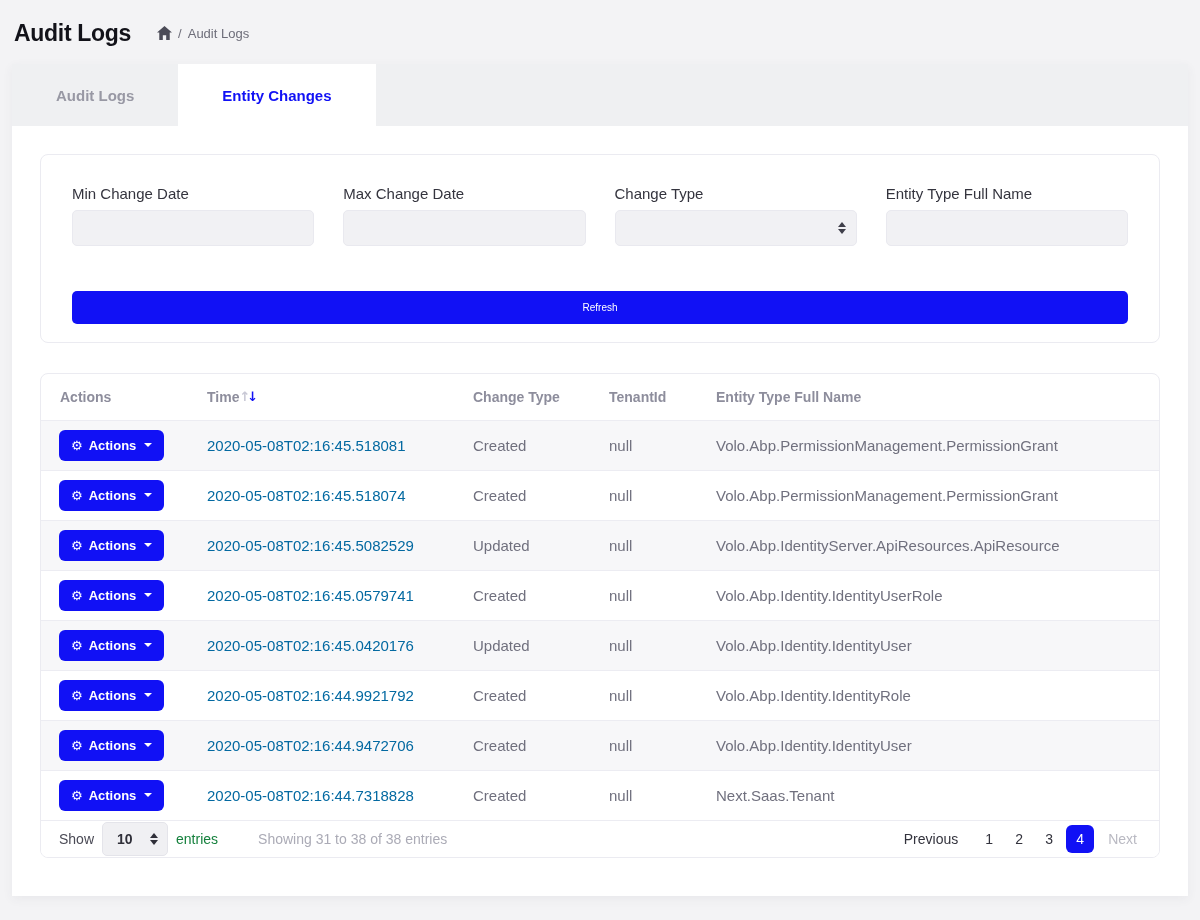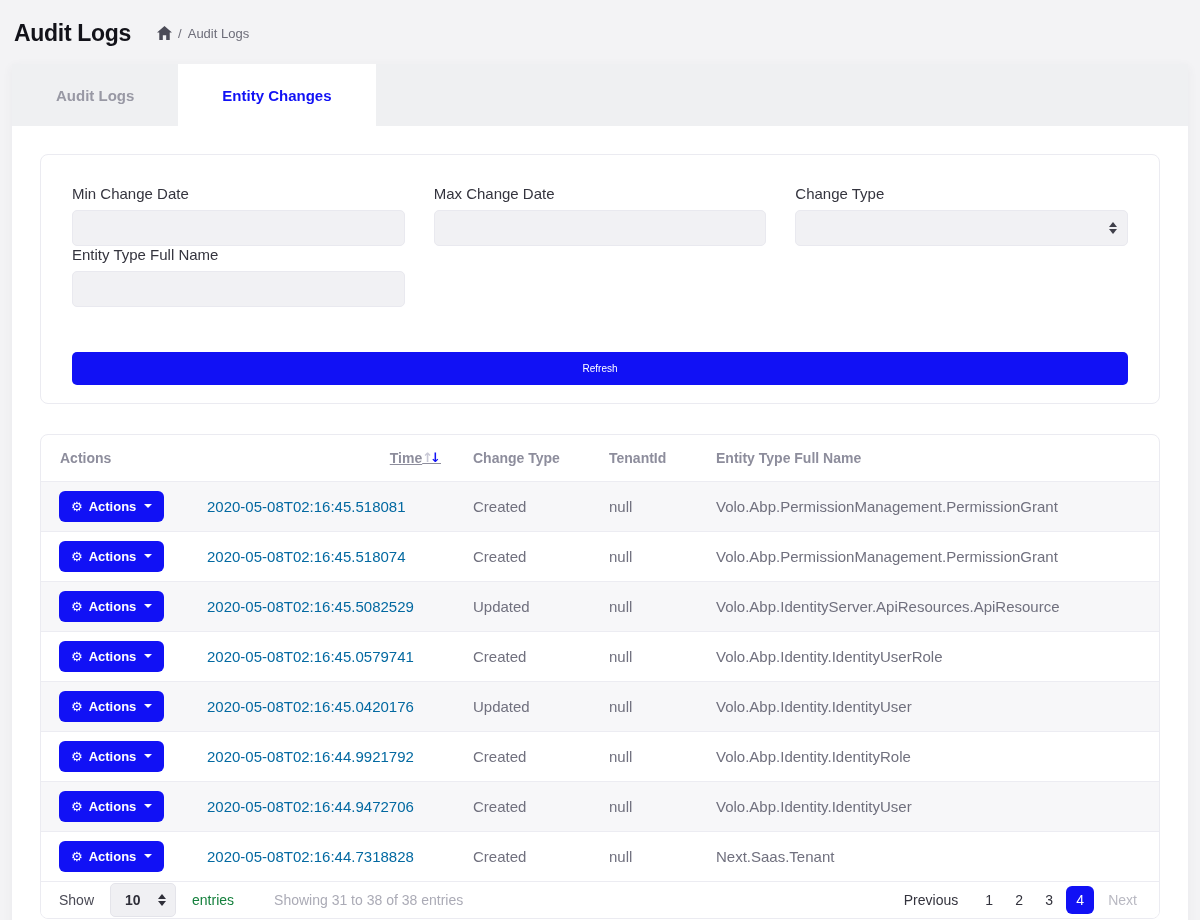--- a/index.html
+++ b/index.html
@@ -68,21 +68,21 @@
 
   
   .filter-card {
     border: 1px solid #ebebf1;
     border-radius: 8px;
     padding: 30px 31px 18px 31px;
     background: #fff;
   }
   .filter-grid {
     display: grid;
-    grid-template-columns: repeat(3, 1fr);
+    grid-template-columns: repeat(4, 1fr);
     column-gap: 29px;
   }
   .filter-field label {
     display: block;
     font-size: 15px;
     color: #34343e;
     margin-bottom: 8px;
   }
   .text-input {
     width: 100%;
@@ -142,21 +142,21 @@
   .data-table thead th {
     height: 46px;
     text-align: left;
     font-size: 14px;
     font-weight: 700;
     color: #8d8d9c;
     border-bottom: 1px solid #ececf2;
     padding: 0 8px 0 20px;
   }
   .data-table thead th.th-actions { padding-left: 19px; }
-  .th-time-wrap { display: flex; align-items: center; justify-content: flex-end; padding-right: 4px; text-decoration: underline; }
+  .th-time-wrap { display: flex; align-items: center; justify-content: flex-start; padding-right: 4px; }
   .sort-icons { font-family: "DejaVu Sans", sans-serif; font-size: 13px; display: inline-flex; }
   .sort-icons .up { color: #c9c9d6; }
   .sort-icons .down { color: #1111f5; margin-left: -3px; font-weight: 700; }
 
   .data-table tbody td {
     height: 50px;
     font-size: 15px;
     color: #70707e;
     padding: 0 8px 0 20px;
     border-bottom: 1px solid #ececf2;
@@ -201,21 +201,21 @@
     font-size: 14px;
   }
   .footer-left { display: flex; align-items: center; }
   .show-label { color: #4a4a55; }
   .pagesize-select {
     display: inline-flex;
     align-items: center;
     justify-content: space-between;
     width: 66px;
     height: 34px;
-    margin: 0 16px;
+    margin: 0 8px;
     background: #f0f0f3;
     border: 1px solid #e4e4ea;
     border-radius: 5px;
     padding: 0 9px 0 14px;
     cursor: pointer;
     color: #2f2f39;
     font-weight: 700;
   }
   .pagesize-select .updown .tri-up { border-bottom-color: #2f2f39; }
   .pagesize-select .updown .tri-dn { border-top-color: #2f2f39; }

